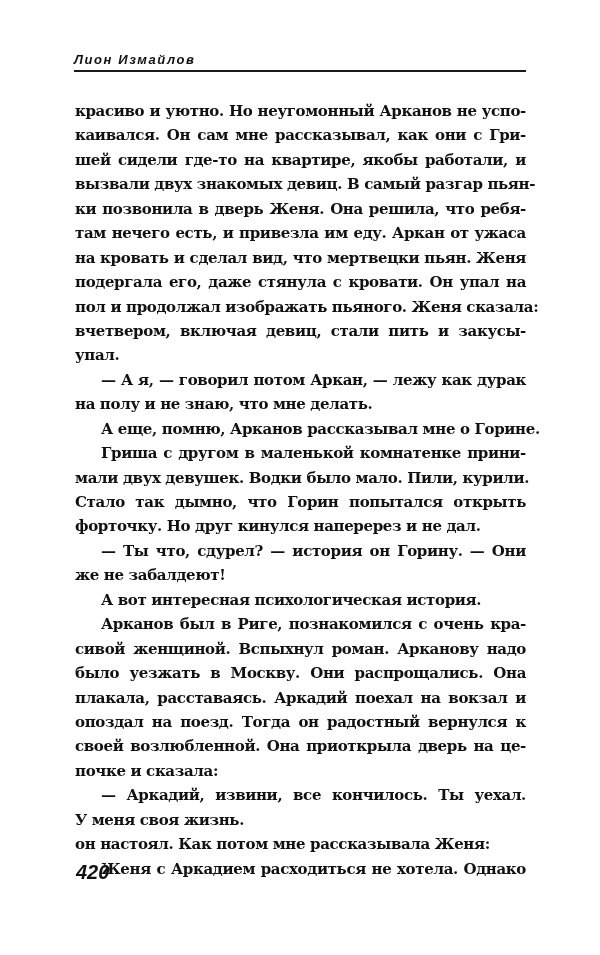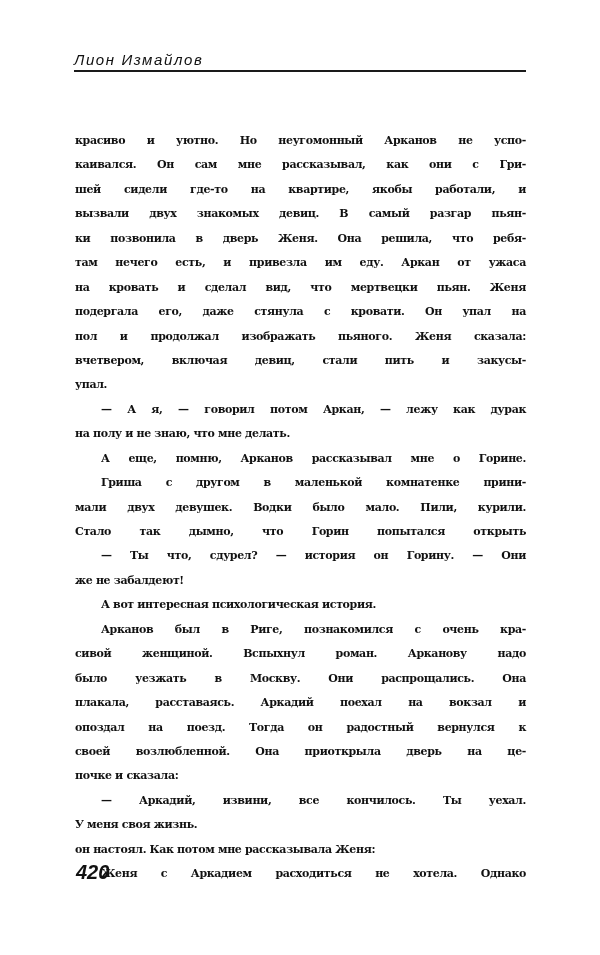--- a/index.html
+++ b/index.html
@@ -17,38 +17,37 @@
     .running-head {
       position: absolute;
       left: 74px;
       top: 52px;
       width: 452px;
       height: 18px;
       border-bottom: 2px solid #1a1a1a;
     }
     .running-head-title {
       font-family: "Liberation Sans", sans-serif;
-      font-weight: normal;
+      font-weight: bold;
       font-style: italic;
-      font-size: 15px;
+      font-size: 13px;
       letter-spacing: 1.6px;
       line-height: 16px;
       display: block;
     }
     .text-block {
       position: absolute;
       left: 75px;
       top: 99px;
       width: 451px;
       font-family: "DejaVu Serif", serif;
       font-weight: bold;
-      font-size: 11px;
+      font-size: 15px;
       line-height: 24.45px;
       letter-spacing: -0.35px;
-      margin-top: 30px;
     }
     .line {
       display: block;
       white-space: nowrap;
       text-align: justify;
       text-align-last: justify;
       height: 24.45px;
       overflow: visible;
     }
     .line.last {
@@ -86,20 +85,21 @@
     <span class="line">подергала его, даже стянула с кровати. Он упал на</span>
     <span class="line">пол и продолжал изображать пьяного. Женя сказала:</span>
     <span class="line">вчетвером, включая девиц, стали пить и закусы-</span>
     <span class="line last">упал.</span>
     <span class="line indent">— А я, — говорил потом Аркан, — лежу как дурак</span>
     <span class="line last">на полу и не знаю, что мне делать.</span>
     <span class="line indent">А еще, помню, Арканов рассказывал мне о Горине.</span>
     <span class="line indent">Гриша с другом в маленькой комнатенке прини-</span>
     <span class="line">мали двух девушек. Водки было мало. Пили, курили.</span>
     <span class="line">Стало так дымно, что Горин попытался открыть</span>
+    <span class="line last">форточку. Но друг кинулся наперерез и не дал.</span>
     <span class="line indent">— Ты что, сдурел? — история он Горину. — Они</span>
     <span class="line last">же не забалдеют!</span>
     <span class="line indent last">А вот интересная психологическая история.</span>
     <span class="line indent">Арканов был в Риге, познакомился с очень кра-</span>
     <span class="line">сивой женщиной. Вспыхнул роман. Арканову надо</span>
     <span class="line">было уезжать в Москву. Они распрощались. Она</span>
     <span class="line">плакала, расставаясь. Аркадий поехал на вокзал и</span>
     <span class="line">опоздал на поезд. Тогда он радостный вернулся к</span>
     <span class="line">своей возлюбленной. Она приоткрыла дверь на це-</span>
     <span class="line last">почке и сказала:</span>

